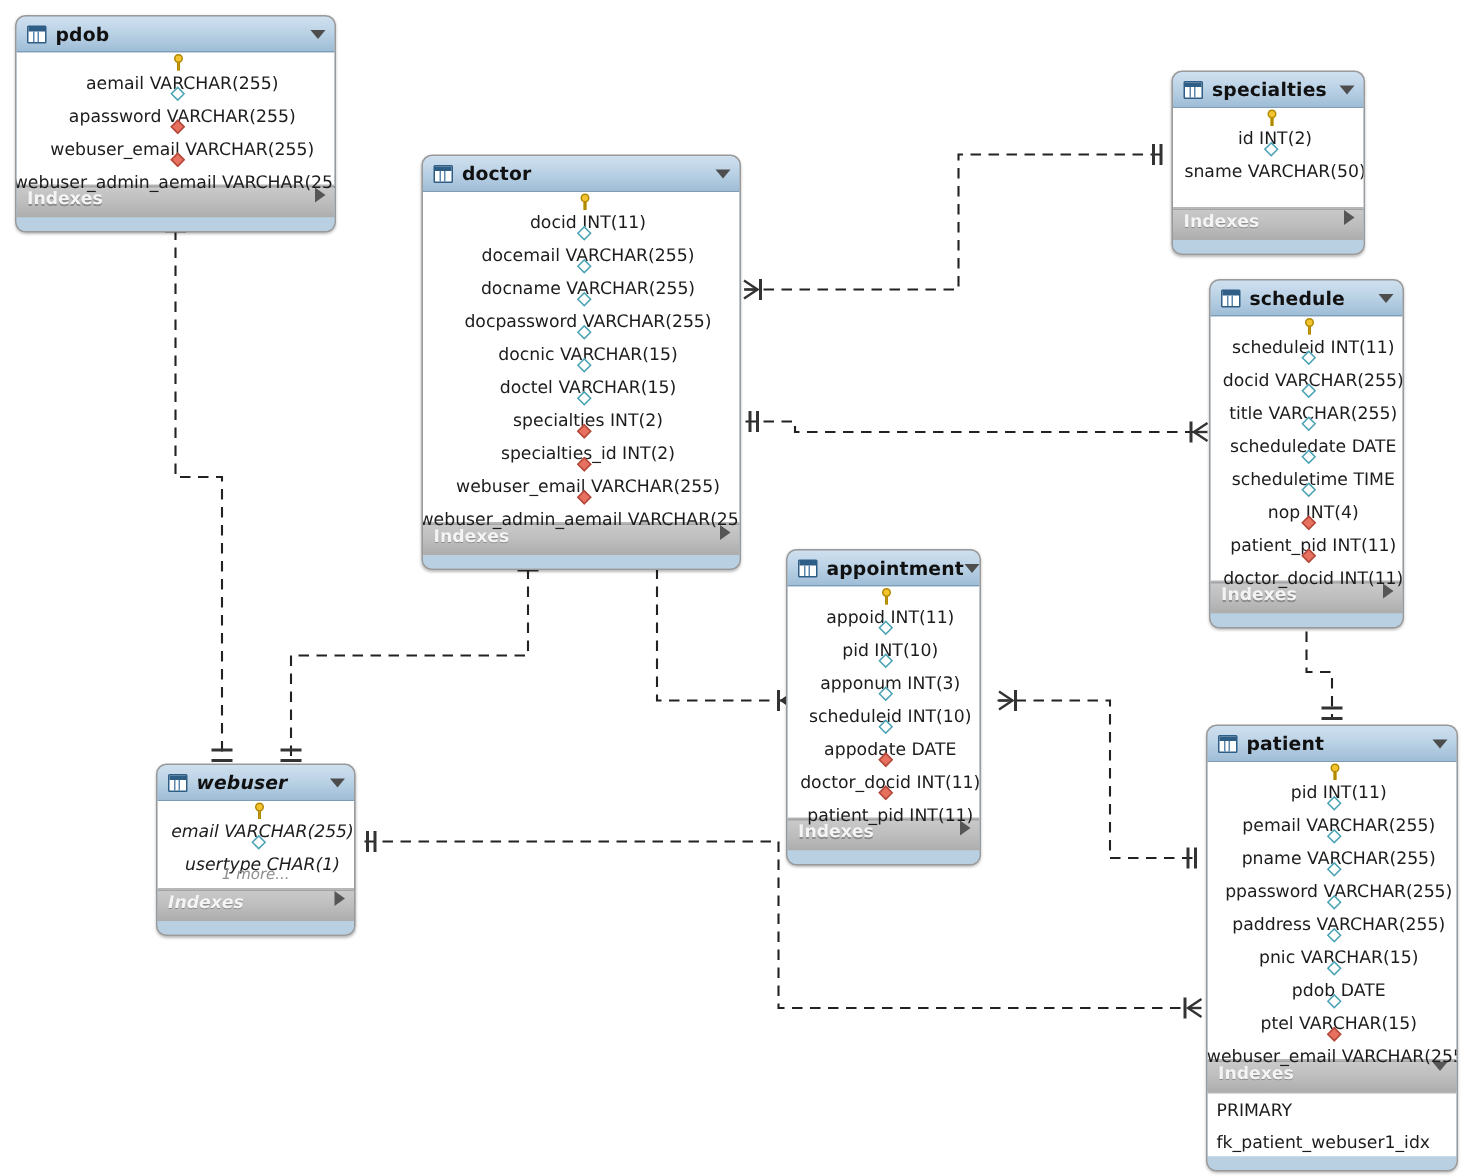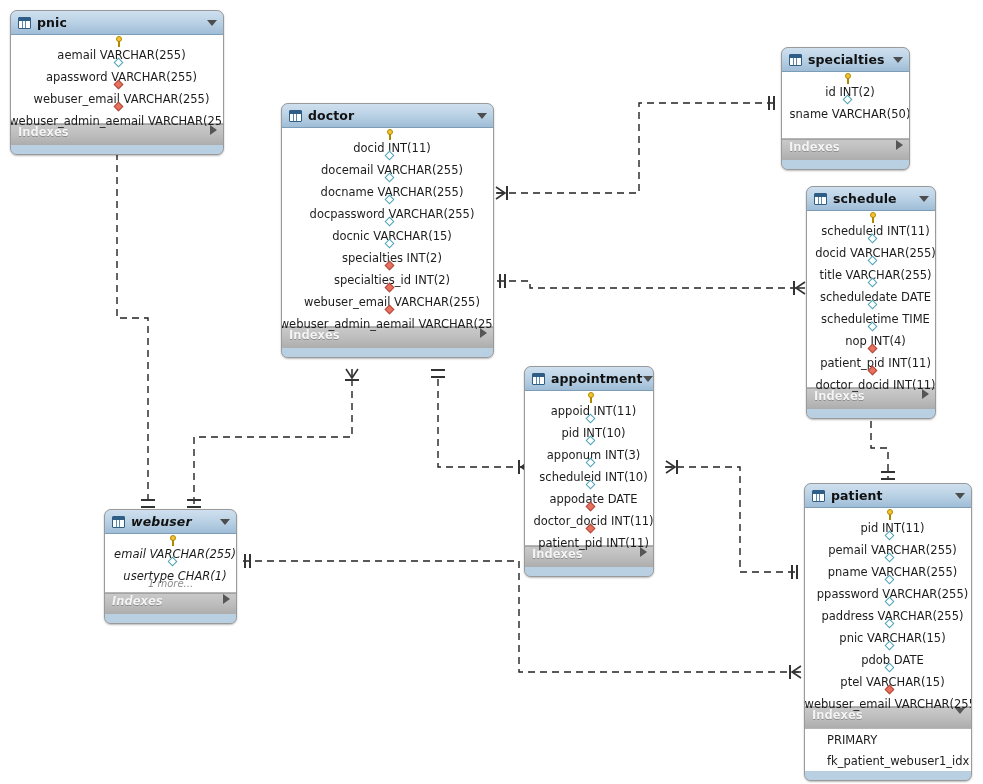--- a/index.html
+++ b/index.html
@@ -111,21 +111,21 @@
     margin-left:auto;width:0;height:0;
     border-top:5px solid transparent;border-bottom:5px solid transparent;
     border-left:7px solid #565656;
   }
   .idx .arrow-d{
     margin-left:auto;width:0;height:0;
     border-left:5px solid transparent;border-right:5px solid transparent;
     border-top:6px solid #565656;
   }
   .idxlist{background:#fff;border-top:1px solid #b6b6b6;}
-  .idxlist .ir{height:21px;display:flex;align-items:center;padding-left:22px;
+  .idxlist .ir{height:21px;display:flex;align-items:center;padding-left:6px;
     font-size:11.5px;color:#1c1c1c;}
   .foot{height:9px;background:#b9cfe2;}
 </style>
 </head>
 <body>
 
 <div id="canvas">
 
   <svg class="links" viewBox="0 0 983 784" xmlns="http://www.w3.org/2000/svg">
     <g fill="none" stroke="#222" stroke-width="1.4" stroke-dasharray="7,5">
@@ -236,21 +236,21 @@
         <path d="M801,672 L792,672"></path>
         <line x1="790" y1="665" x2="790" y2="679" stroke-width="2"></line>
       </g>
     </g>
   </svg>
 
   <div id="tables-host">
       <div class="tbl" style="left: 10px; top: 10px; width: 214px;">
         <div class="hdr">
           <span class="tbl-icon"></span>
-          <span class="tname">pnic</span>
+          <span class="tname">pdob</span>
           <span class="caret"></span>
         </div>
         <div class="cols">
           <div class="col">
             <span class="g g-key"><i></i></span>
             <span class="cname">aemail VARCHAR(255)</span>
           </div>
           <div class="col">
             <span class="g g-dia">
               <i></i>
@@ -303,20 +303,26 @@
             <span class="g g-dia">
               <i></i>
             </span>
             <span class="cname">docpassword VARCHAR(255)</span>
           </div>
           <div class="col">
             <span class="g g-dia">
               <i></i>
             </span>
             <span class="cname">docnic VARCHAR(15)</span>
+          </div>
+          <div class="col">
+            <span class="g g-dia">
+              <i></i>
+            </span>
+            <span class="cname">doctel VARCHAR(15)</span>
           </div>
           <div class="col">
             <span class="g g-dia">
               <i></i>
             </span>
             <span class="cname">specialties INT(2)</span>
           </div>
           <div class="col">
             <span class="g g-fk">
               <i></i>

